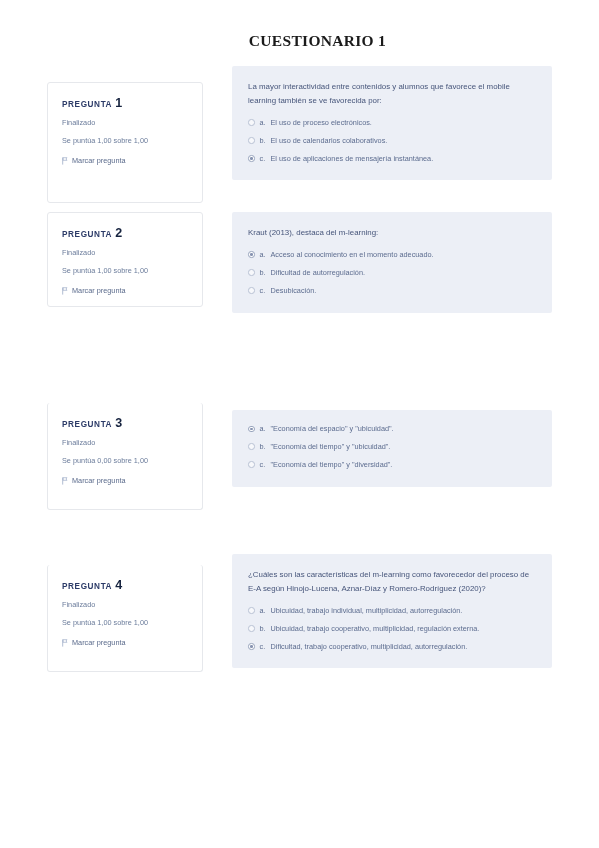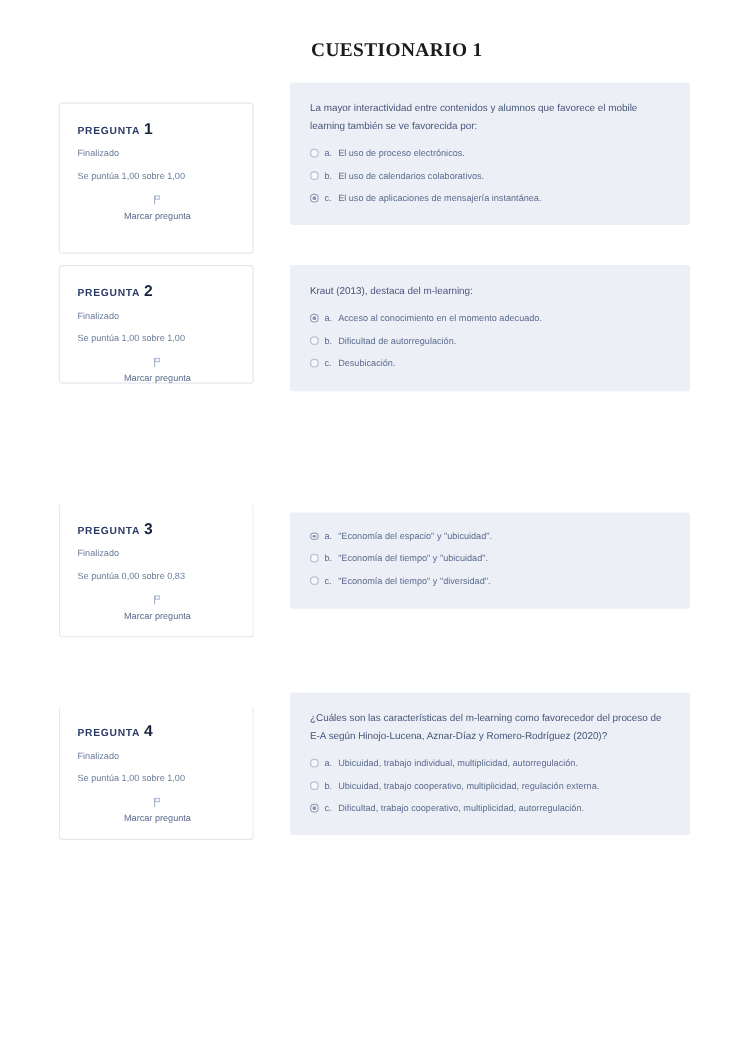--- a/index.html
+++ b/index.html
@@ -87,21 +87,20 @@
     white-space: nowrap;
   }
   .qinfo .qflag {
     display: flex;
     align-items: center;
     gap: 4px;
     font-size: 7.3px;
     color: #5b6b8c;
     margin: 0;
     white-space: nowrap;
-    flex-direction: column;
   }
   .flag-icon {
     display: inline-block;
     width: 6px;
     height: 8px;
     position: relative;
     flex: 0 0 auto;
   }
   .flag-icon svg { display: block; }
 
@@ -257,21 +256,21 @@
         </ul>
       </div>
     </div>
 
     <div class="qrow" style="top:337px;">
       <div class="qinfo no-top-border" style="top:0px;height:107px;">
         <div class="qlabel">
           <span>PREGUNTA</span><span class="qnum">3</span>
         </div>
         <div class="qstate">Finalizado</div>
-        <div class="qgrade">Se puntúa 0,00 sobre 0,83</div>
+        <div class="qgrade">Se puntúa 0,00 sobre 1,00</div>
         <div class="qflag">
           <span class="flag-icon">
             <svg width="6" height="8" viewBox="0 0 6 8">
                 <path d="M0.7 0.4 V7.6" stroke="#8fa0c0" stroke-width="0.7" fill="none"></path>
                 <path d="M1.1 0.7 H5 L4 2 L5 3.3 H1.1 Z" fill="none" stroke="#8fa0c0" stroke-width="0.6"></path>
               </svg>
           </span>
           <span>Marcar pregunta</span>
         </div>
       </div>

